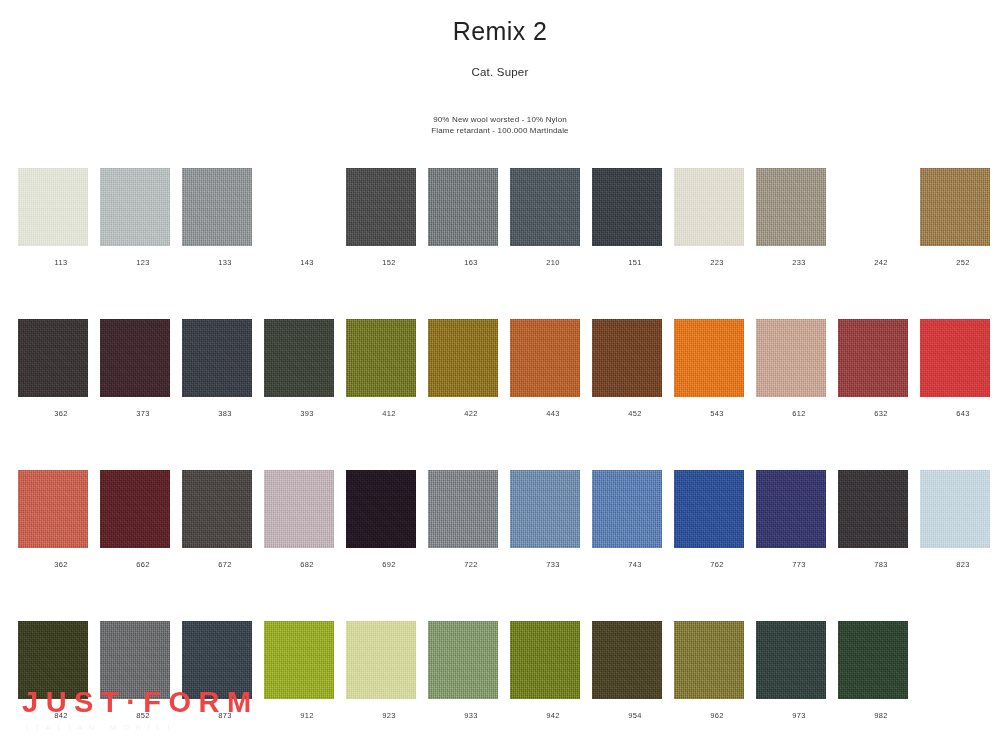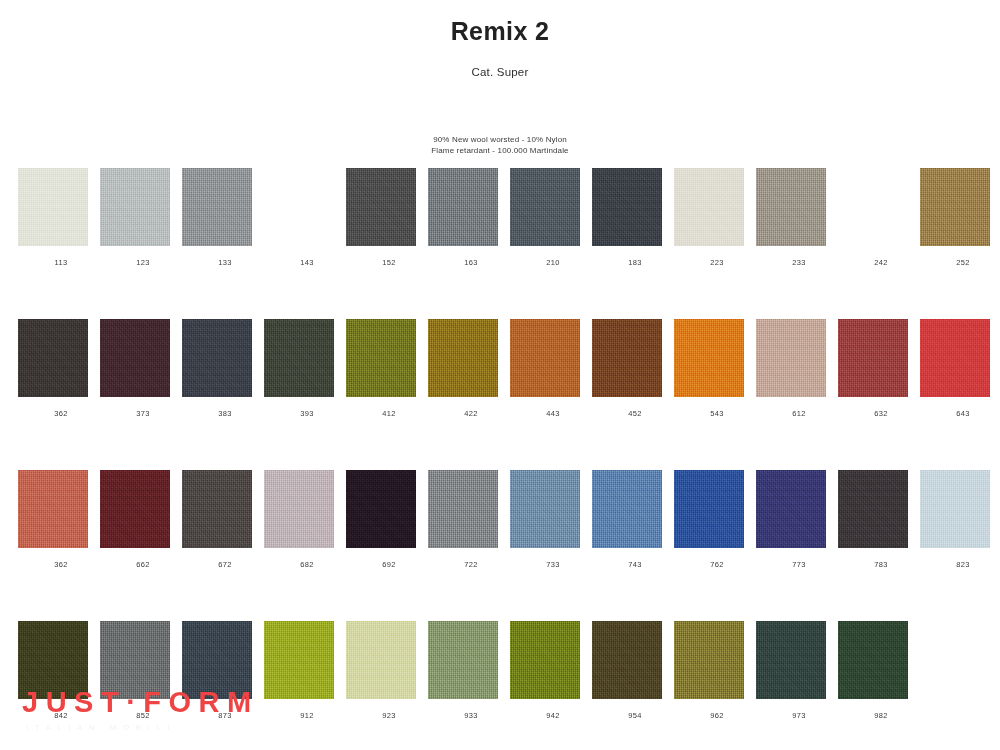--- a/index.html
+++ b/index.html
@@ -10,29 +10,29 @@
     background: #ffffff;
     font-family: "Liberation Sans", sans-serif;
     color: #2a2a2a;
     overflow: hidden;
   }
   .page { position: relative; width: 1000px; height: 750px; }
 
   
   .header { padding-top: 18px; text-align: center; }
   .title {
-    font-size: 25px; font-weight: 700; letter-spacing: .4px;
+    font-size: 25px; font-weight: 400; letter-spacing: .4px;
     color: #222; line-height: 1.1; margin: 0;
   }
   .subtitle {
     font-size: 11.5px; font-weight: 400; color: #2e2e2e;
     margin-top: 20px; letter-spacing: .2px;
   }
   .specs {
-    margin-top: 56px; font-size: 8px; line-height: 1.45;
+    margin-top: 36px; font-size: 8px; line-height: 1.45;
     color: #3a3a3a; letter-spacing: .15px;
   }
   .specs div { white-space: nowrap; }
 
   
   .grid {
     position: absolute;
     left: 18px; top: 168px;
     width: 964px;
     display: grid;
@@ -140,21 +140,21 @@
       <div class="cell">
         <div class="swatch" style="background-color: rgb(115, 121, 123);"></div>
         <span class="code">163</span>
       </div>
       <div class="cell">
         <div class="swatch" style="background-color: rgb(79, 87, 94);"></div>
         <span class="code">210</span>
       </div>
       <div class="cell">
         <div class="swatch" style="background-color: rgb(59, 63, 70);"></div>
-        <span class="code">183</span>
+        <span class="code">151</span>
       </div>
       <div class="cell">
         <div class="swatch" style="background-color: rgb(224, 221, 208);"></div>
         <span class="code">223</span>
       </div>
       <div class="cell">
         <div class="swatch" style="background-color: rgb(156, 147, 132);"></div>
         <span class="code">233</span>
       </div>
       <div class="cell">

